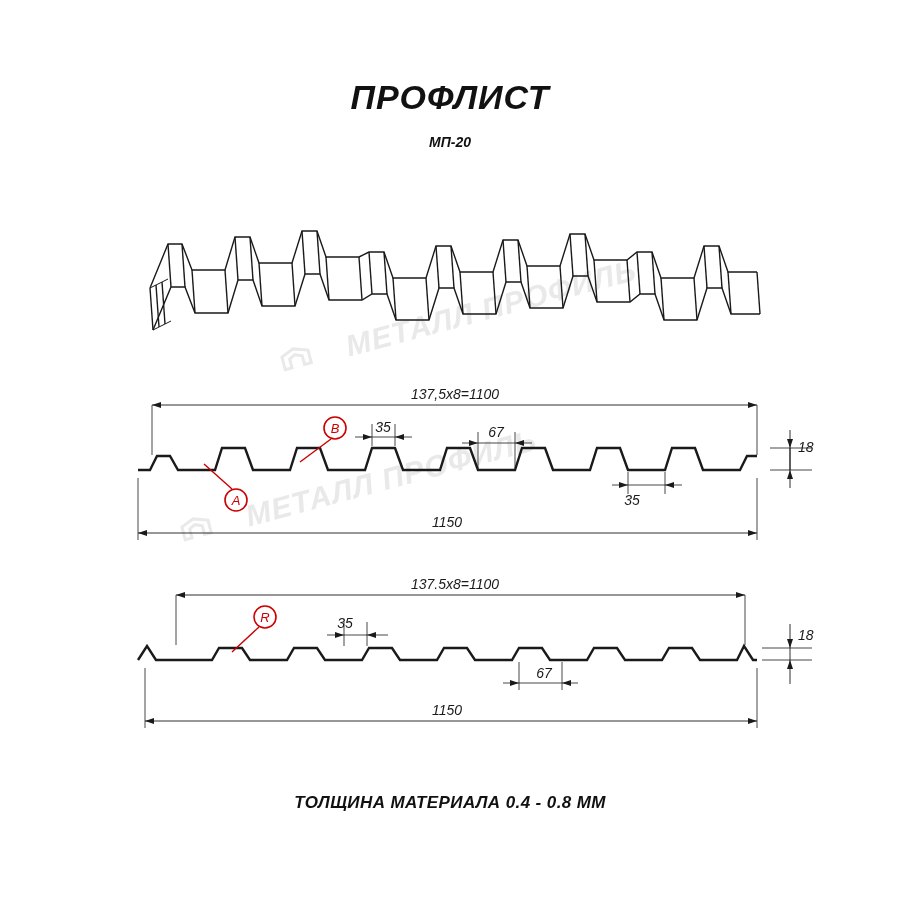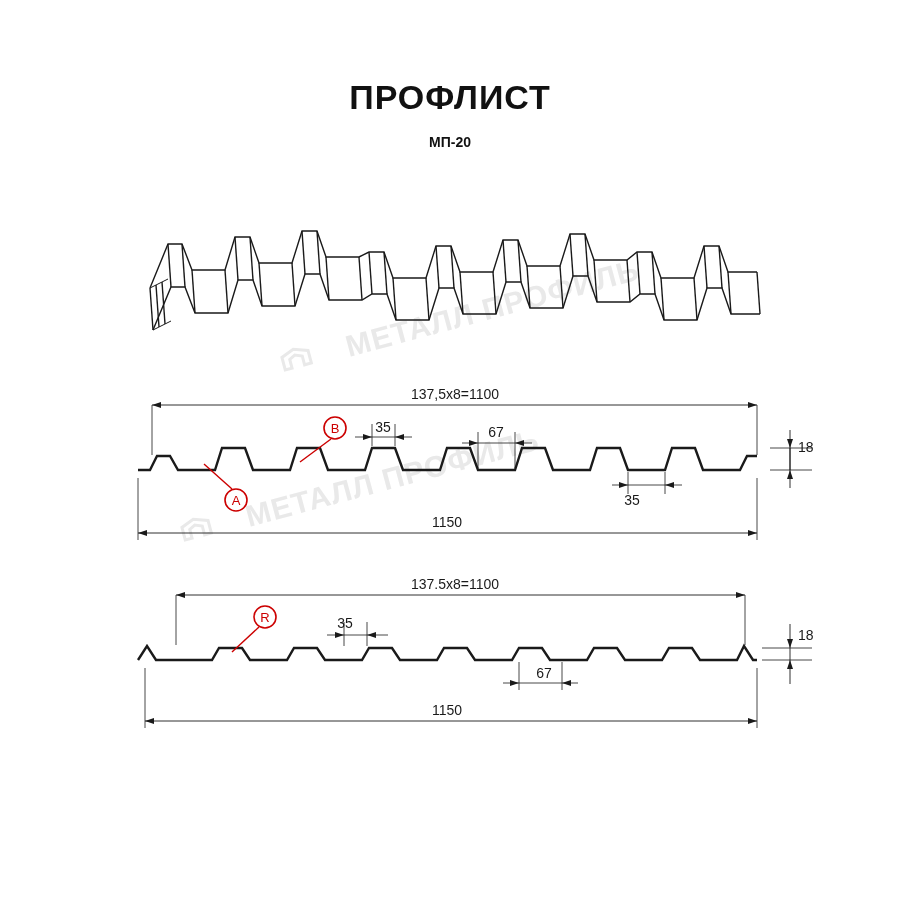--- a/index.html
+++ b/index.html
@@ -12,20 +12,21 @@
     height: 900px;
     font-family: "Liberation Sans", sans-serif;
     color: #1a1a1a;
     position: relative;
     overflow: hidden;
   }
   .page {
     position: relative;
     width: 712px;
     height: 900px;
+    font-style: italic;
   }
   .title {
     position: absolute;
     top: 78px;
     left: 0;
     width: 900px;
     text-align: center;
     font-size: 34px;
     font-weight: bold;
     letter-spacing: 1px;
@@ -310,14 +311,15 @@
       <text x="544" y="678" text-anchor="middle" font-size="14" font-family="Liberation Sans, sans-serif" fill="#1a1a1a">67</text>
 
       <g>
         <circle cx="265" cy="617" r="11" fill="none" stroke="#cc0000" stroke-width="1.6"></circle>
         <text x="265" y="622" text-anchor="middle" font-size="13" font-family="Liberation Sans, sans-serif" fill="#cc0000">R</text>
         <line x1="259" y1="627" x2="232" y2="652" stroke="#cc0000" stroke-width="1.4"></line>
       </g>
     </g>
   </svg>
 
+  <div class="footer-note">ТОЛЩИНА МАТЕРИАЛА 0.4 - 0.8 ММ</div>
 
 </div>
 
 </body></html>

